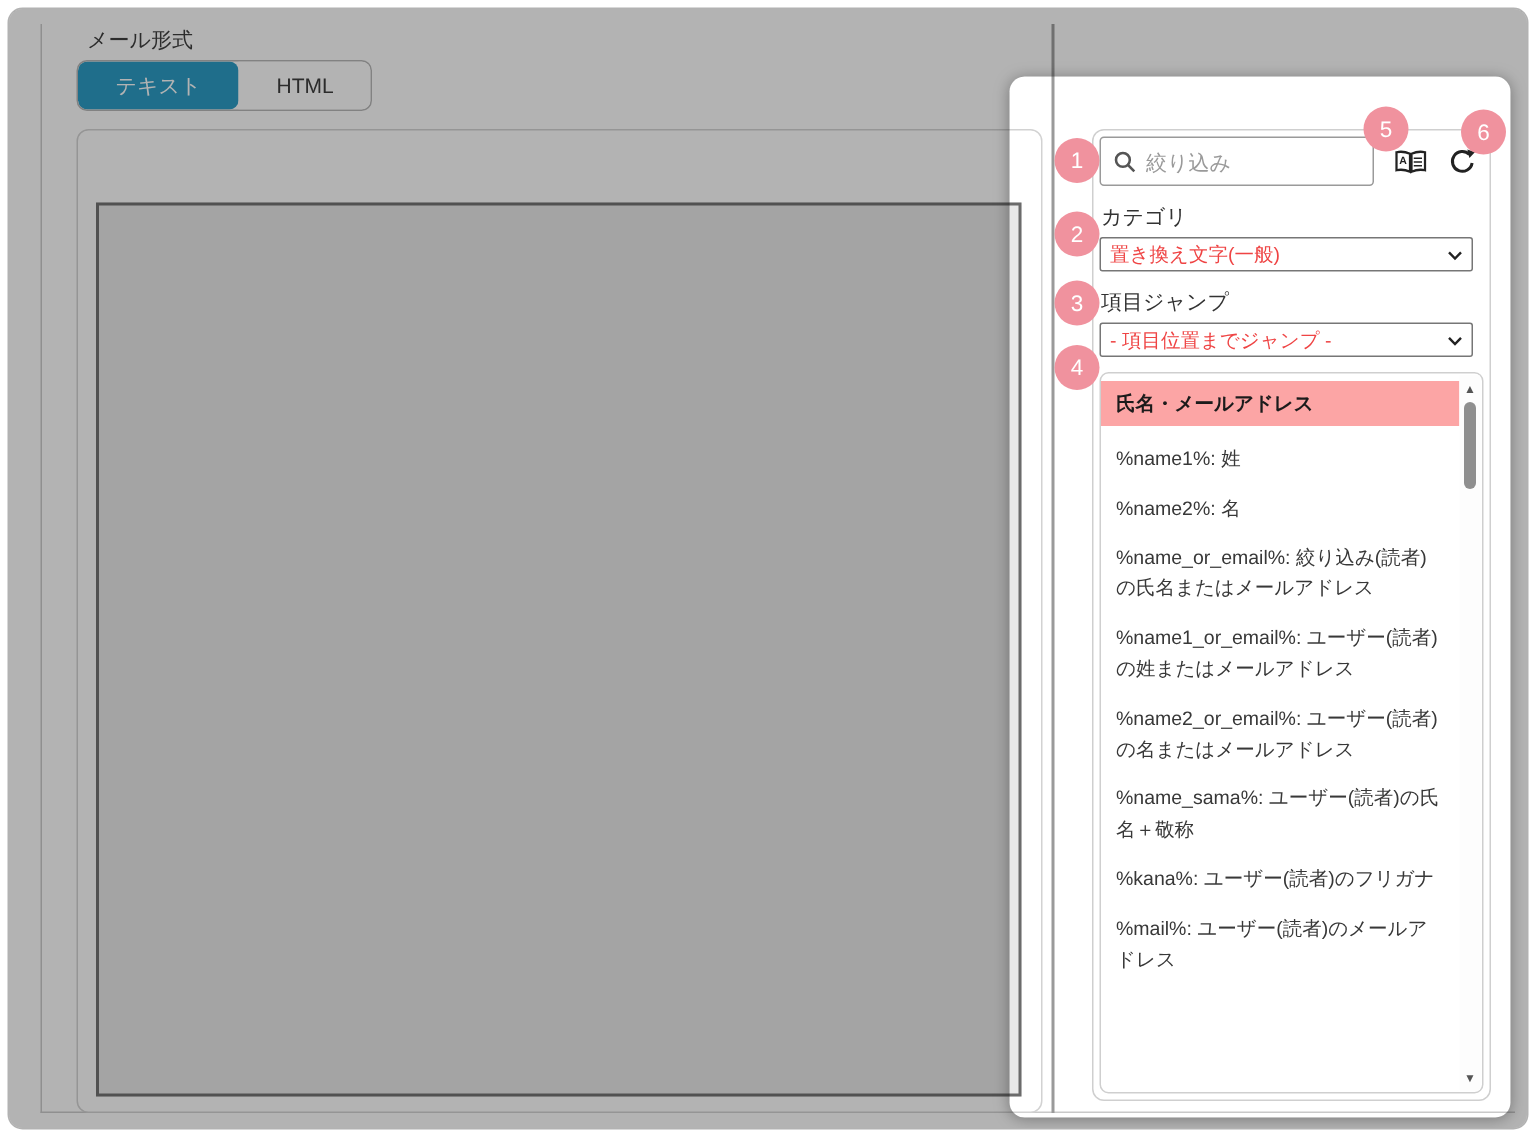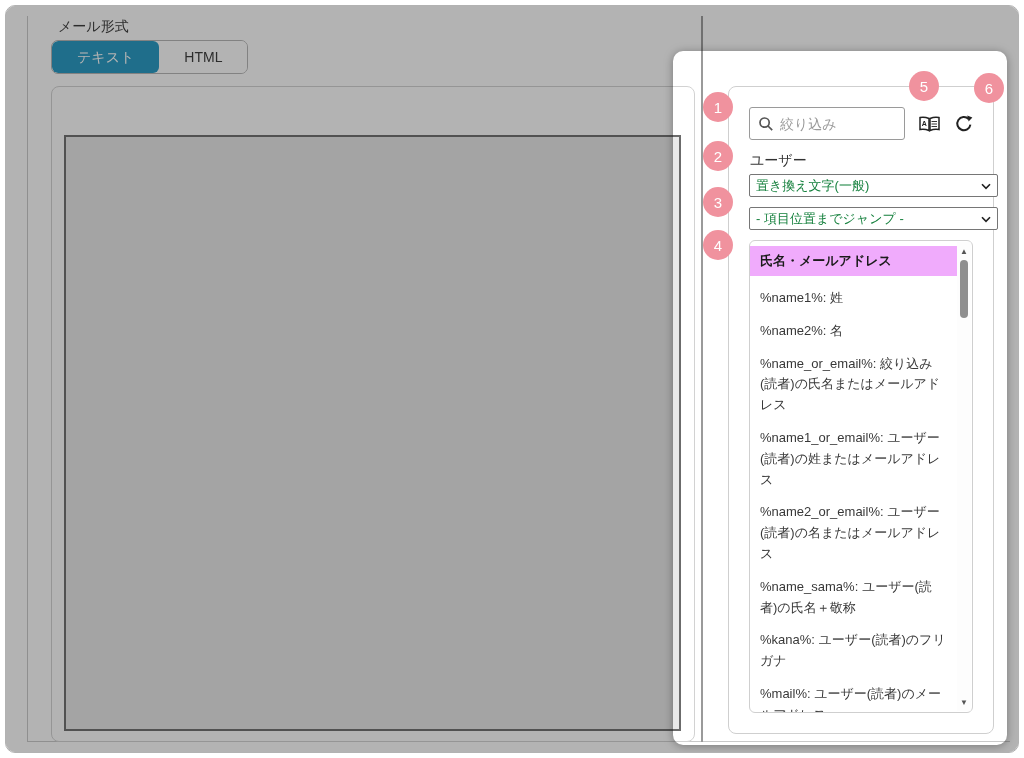--- a/index.html
+++ b/index.html
@@ -18,36 +18,36 @@
   .toggle-btn { font-size:14px; padding:7px 25px; color:#333; background:#fff; border:0; cursor:pointer; line-height:18px; }
   .toggle-btn.active { background:#1f97c2; color:#fff; border-radius:6px; }
 
   
   .preview-panel { position:absolute; left:45px; top:80px; width:644px; height:656px; border:1px solid #d2d2d2; border-radius:8px; background:#fff; }
   .preview-header { position:absolute; left:14px; right:14px; top:10px; height:30px; display:flex; align-items:center; gap:4px; color:#222; font-size:14px; }
   .preview-header .spacer { flex:1; }
   .preview-body { position:absolute; left:12px; top:48px; width:617px; height:596px; border:2px solid #6b6b6b; background:#e9e9e9; }
 
   
-  .sidebar-panel { position:absolute; left:722px; top:80px; width:266px; height:648px; border:1px solid #cfcfcf; border-radius:8px; background:#fff; padding:20px; display:flex; flex-direction:column; }
+  .sidebar-panel { position:absolute; left:722px; top:80px; width:266px; height:648px; border:1px solid #cfcfcf; border-radius:8px; background:#fff; padding:4px; display:flex; flex-direction:column; }
   .search-row { display:flex; align-items:center; margin-bottom:12px; }
   .search-box { width:183px; height:33px; border:1px solid #9a9a9a; border-radius:3px; background:#fff; display:flex; align-items:center; padding:0 8px; gap:6px; }
   .search-box input { border:0; outline:0; width:100%; font-size:14px; font-family:inherit; color:#333; background:transparent; }
   .search-box input::placeholder { color:#9a9a9a; }
   .icon-btn { border:0; background:transparent; cursor:pointer; display:flex; align-items:center; justify-content:center; padding:0; }
   .dict-btn { margin-left:13px; }
   .refresh-btn { margin-left:14px; }
   .field-label { font-size:14px; color:#333; margin:0 0 4px 1px; }
-  .select { position:relative; width:249px; height:23px; border:1px solid #767676; border-radius:2px; background:#fff; font-size:13px; color:#15803d; display:flex; align-items:center; padding:0 20px 0 6px; margin-bottom:10px; cursor:pointer; white-space:nowrap; overflow:hidden; }
+  .select { position:relative; width:249px; height:23px; border:1px solid #767676; border-radius:2px; background:#fff; font-size:13px; color:#ef4444; display:flex; align-items:center; padding:0 20px 0 6px; margin-bottom:10px; cursor:pointer; white-space:nowrap; overflow:hidden; }
   .select .chev { position:absolute; right:6px; top:8px; }
   .jump-label { margin-top:2px; }
 
   .list-box { position:relative; flex:1; border:1px solid #cfcfcf; border-radius:6px; background:#fff; overflow:hidden; }
   .list-scroll { position:absolute; left:0; top:0; right:15px; bottom:0; overflow:hidden; padding:5px 0 0 0; }
-  .list-header { background:#f0abfc; color:#1b1b1b; font-weight:bold; font-size:13px; padding:6px 10px; }
+  .list-header { background:#fca5a5; color:#1b1b1b; font-weight:bold; font-size:13px; padding:6px 10px; }
   .ph-list { list-style:none; }
   .ph-list li { font-size:13px; color:#383838; line-height:1.6; padding:0 10px; margin:12px 0; cursor:pointer; }
   .scrollbar { position:absolute; top:1px; right:1px; bottom:1px; width:14px; background:#fdfdfd; display:flex; flex-direction:column; align-items:center; }
   .scroll-up, .scroll-down { width:14px; height:14px; font-size:8px; color:#555; display:flex; align-items:center; justify-content:center; cursor:pointer; user-select:none; }
   .scroll-up { margin-top:2px; }
   .scroll-down { position:absolute; bottom:2px; }
   .scroll-thumb { width:8px; height:58px; background:#8f8f8f; border-radius:4px; margin-top:2px; cursor:pointer; }
 
   
   .highlight { position:absolute; left:667px; top:45px; width:334px; height:694px; border-radius:10px; pointer-events:none; box-shadow:0 0 0 3000px rgba(32,32,32,0.34), 0 1px 10px rgba(0,0,0,0.35); z-index:5; }
@@ -106,30 +106,31 @@
         <button class="icon-btn refresh-btn">
           <span>
             <svg width="18" height="18" viewBox="0 0 18 18">
               <path d="M15.4 9.6 A6.6 6.6 0 1 1 13.6 4.0" fill="none" stroke="#222" stroke-width="2"></path>
               <polygon points="12.2,0.6 17.4,2.4 13.6,6.4" fill="#222"></polygon>
             </svg>
           </span>
         </button>
       </div>
 
-      <div class="field-label">ユーザー</div>
+      <div class="field-label">カテゴリ</div>
       <div class="select">
         <span>置き換え文字(一般)</span>
         <span class="chev">
           <svg width="10" height="7" viewBox="0 0 10 7">
               <path d="M1 1.2 L5 5.4 L9 1.2" fill="none" stroke="#222" stroke-width="1.6"></path>
             </svg>
         </span>
       </div>
 
+      <div class="field-label jump-label">項目ジャンプ</div>
       <div class="select">
         <span>- 項目位置までジャンプ -</span>
         <span class="chev">
           <svg width="10" height="7" viewBox="0 0 10 7">
               <path d="M1 1.2 L5 5.4 L9 1.2" fill="none" stroke="#222" stroke-width="1.6"></path>
             </svg>
         </span>
       </div>
 
       <div class="list-box">

